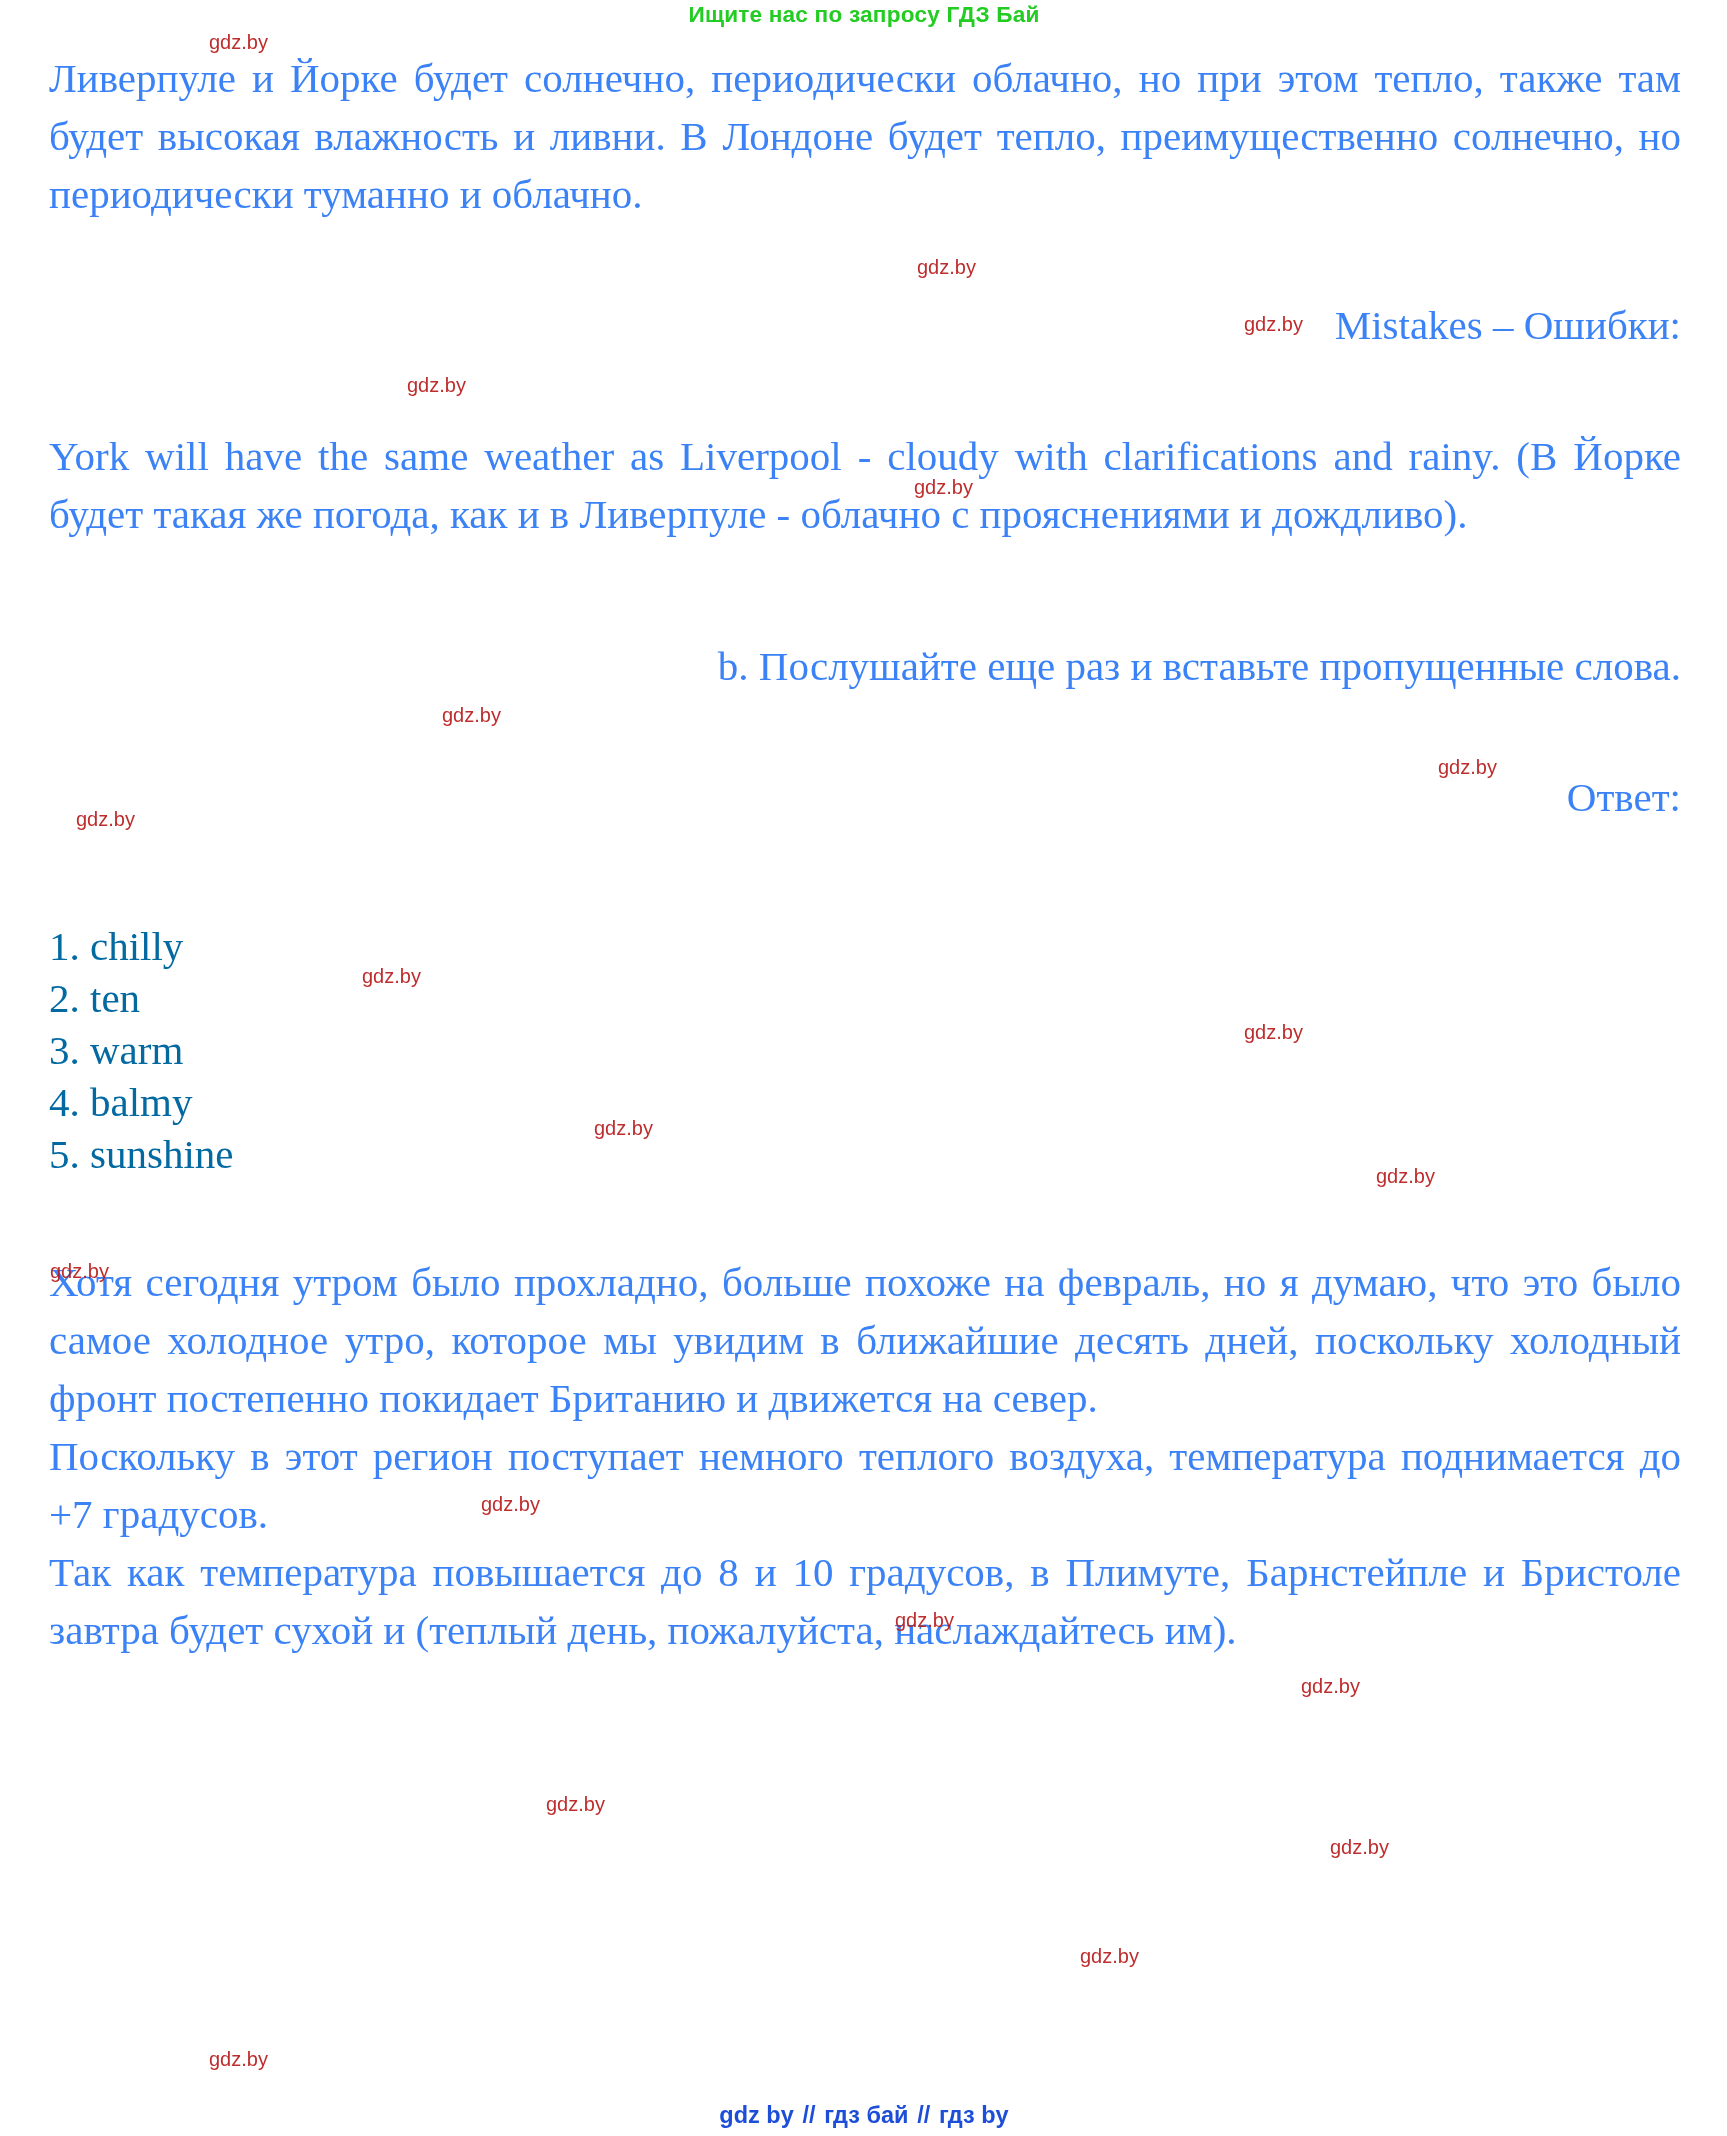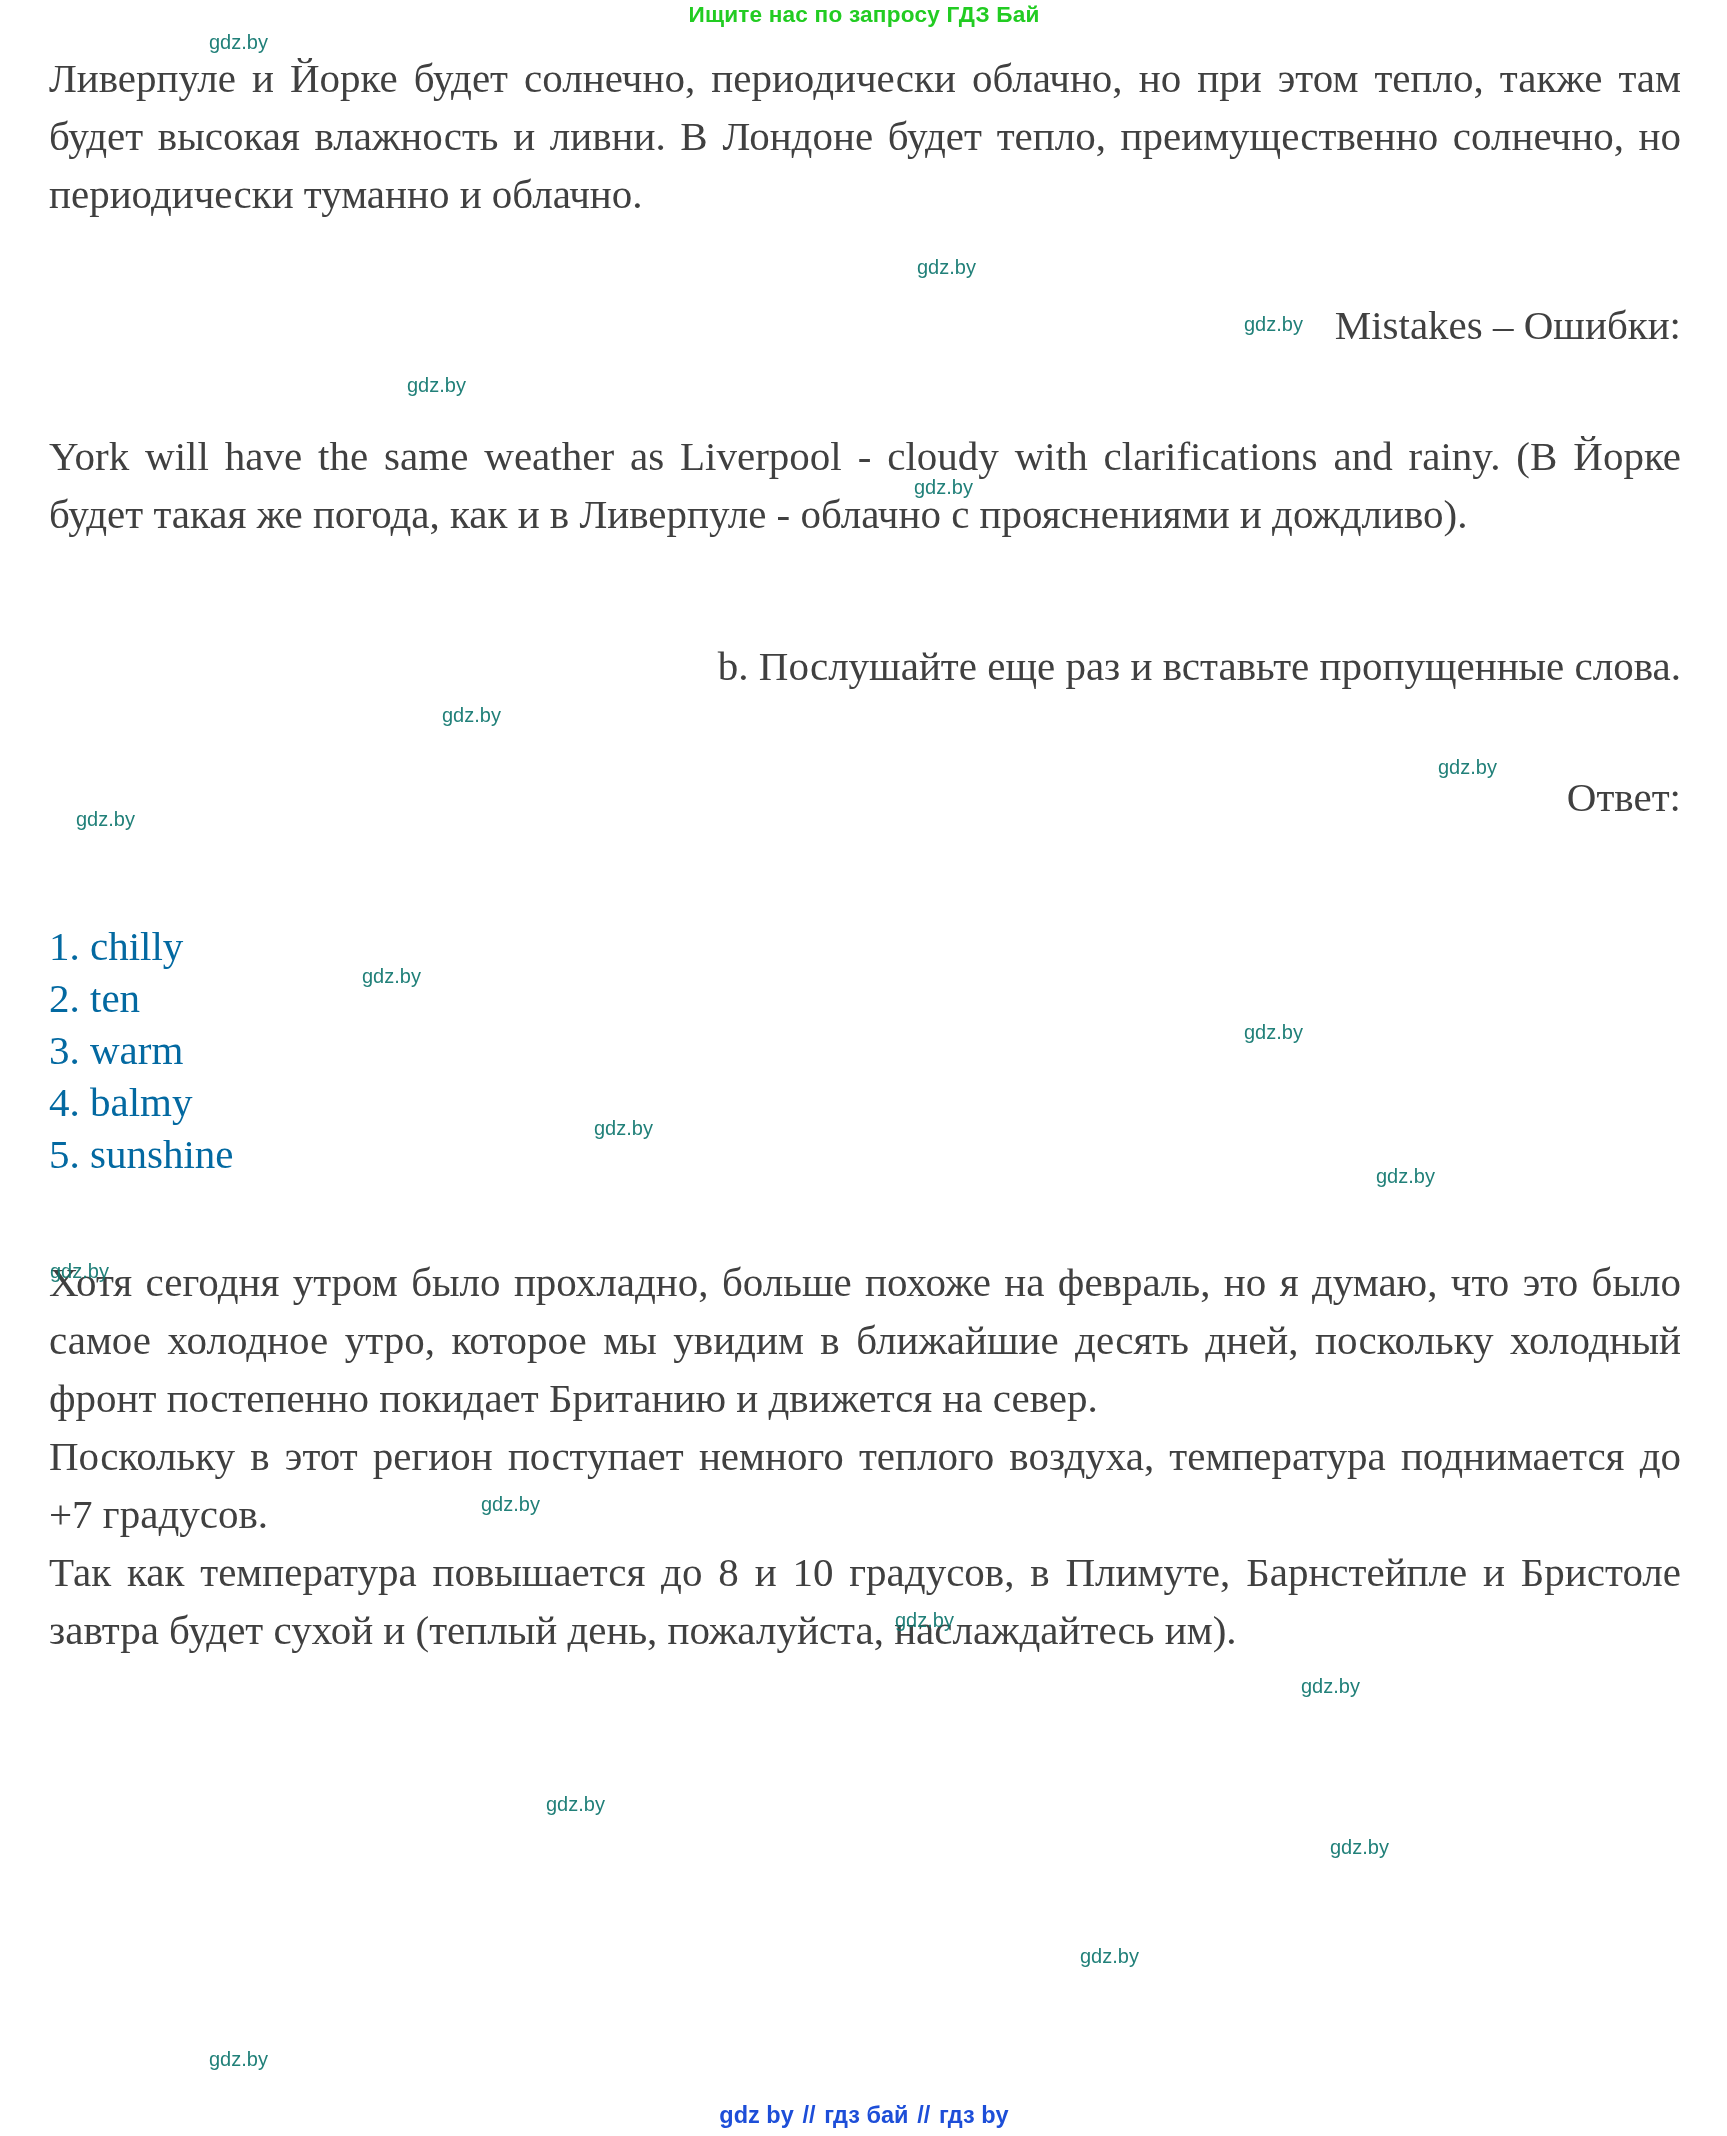--- a/index.html
+++ b/index.html
@@ -38,41 +38,41 @@
   .content {
     position: absolute;
     left: 49px;
     top: 49px;
     width: 1632px;
   }
 
   .para {
     font-size: 41px;
     line-height: 58px;
-    color: #404040;
+    color: #3b82f6;
     text-align: justify;
     text-justify: inter-word;
     margin: 0;
   }
   .para.nojust { text-align: right; }
   .spacer-lg { height: 73px; }
   .spacer-xl { height: 94px; }
 
   .answer-line {
     font-size: 41px;
     line-height: 52px;
     color: #0369a1;
     margin: 0;
     white-space: nowrap;
   }
 
   
   .wm {
     position: absolute;
-    color: #0f766e;
+    color: #b91c1c;
     font-family: "Liberation Sans", "DejaVu Sans", sans-serif;
     font-size: 20px;
     font-weight: 400;
     white-space: nowrap;
     opacity: 0.92;
   }
 
   
   .footer {
     position: absolute;

